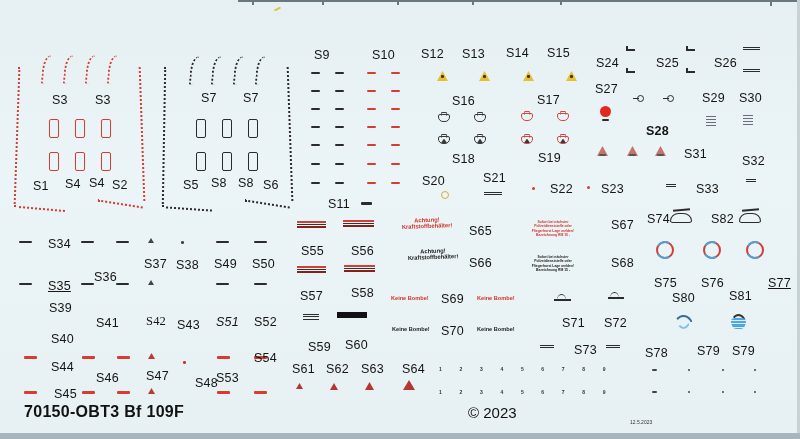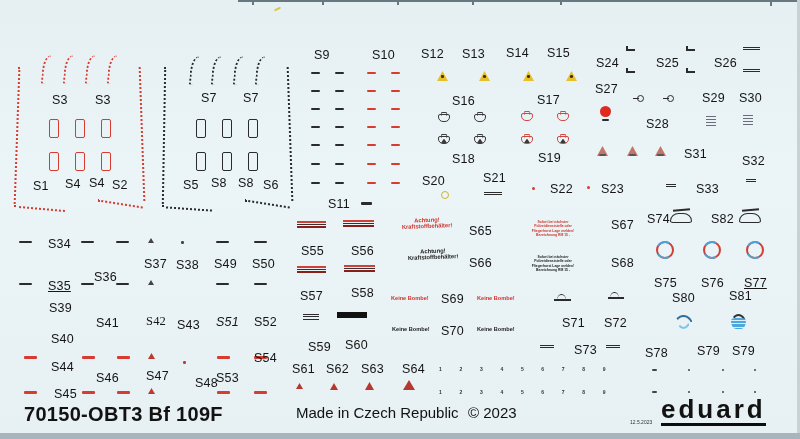--- a/index.html
+++ b/index.html
@@ -47,38 +47,36 @@
   .slabel{position:absolute;font-size:12.5px;color:#151515;letter-spacing:.2px;white-space:nowrap;}
   .t{position:absolute;white-space:pre-line;}
   .red{color:#d0342c;}
   .blk{color:#222;}
   .t-achtung{font-size:5.8px;line-height:6.4px;font-weight:bold;text-align:center;width:62px;}
   .t-sofort{font-size:3.4px;line-height:4.4px;font-weight:bold;text-align:center;width:58px;}
   .t-keine{font-size:5.6px;font-weight:bold;white-space:nowrap;}
   .t-nums{font-size:5px;font-weight:bold;color:#333;word-spacing:16.3px;white-space:nowrap;}
   
   .fText{position:absolute;color:#121212;white-space:nowrap;}
-  .f-code{left:24px;top:403px;font-size:20px;font-weight:bold;letter-spacing:.3px;}
+  .f-code{left:24px;top:403px;font-size:16px;font-weight:bold;letter-spacing:.3px;}
   .f-made{left:296px;top:404px;font-size:15px;}
   .f-copy{left:468px;top:404px;font-size:15px;}
   .f-date{left:630px;top:419px;font-size:5px;color:#333;}
   .f-brand{left:661px;top:396px;font-size:26px;font-weight:bold;letter-spacing:3px;line-height:1.05;
            border-bottom:3px solid #0d0d0d;padding-bottom:0px;}
 </style>
 </head>
 <body>
 
 <div class="stage">
   <div class="sheet">
 
     <span class="fText f-code">70150-OBT3 Bf 109F</span>
-    <span class="fText f-made">Made in Czech Republic</span>
     <span class="fText f-copy">© 2023</span>
     <span class="fText f-date">12.5.2023</span>
-    <span class="fText f-brand">eduard</span>
   <div class="m m-dotv" style="color: rgb(214, 60, 50); left: 16px; top: 67px; width: 2px; height: 140px; transform: rotate(2deg);"></div>
       <div class="m m-doth" style="color: rgb(214, 60, 50); left: 19px; top: 208px; width: 46px; height: 2px; transform: rotate(5deg);"></div>
       <div class="m m-doth" style="color: rgb(214, 60, 50); left: 98px; top: 203px; width: 45px; height: 2px; transform: rotate(9deg);"></div>
       <div class="m m-dotv" style="color: rgb(214, 60, 50); left: 141px; top: 67px; width: 2px; height: 134px; transform: rotate(-2deg);"></div>
       <div class="m m-curve" style="color: rgb(214, 60, 50); left: 42px; top: 55px; width: 8px; height: 29px; transform: rotate(5deg);"></div>
       <div class="m m-curve" style="color: rgb(214, 60, 50); left: 64px; top: 55px; width: 8px; height: 29px; transform: rotate(5deg);"></div>
       <div class="m m-curve" style="color: rgb(214, 60, 50); left: 86px; top: 55px; width: 8px; height: 29px; transform: rotate(5deg);"></div>
       <div class="m m-curve" style="color: rgb(214, 60, 50); left: 108px; top: 55px; width: 8px; height: 29px; transform: rotate(5deg);"></div>
       <div class="m m-rect-o" style="color: rgb(214, 60, 50); left: 49px; top: 119px; width: 10px; height: 19px;"></div>
       <div class="m m-rect-o" style="color: rgb(214, 60, 50); left: 75px; top: 119px; width: 10px; height: 19px;"></div>
@@ -258,21 +256,21 @@
       <span class="slabel" style="left: 452px; top: 152px;">S18</span>
       <span class="slabel" style="left: 538px; top: 151px;">S19</span>
       <span class="slabel" style="left: 422px; top: 174px;">S20</span>
       <span class="slabel" style="left: 483px; top: 171px;">S21</span>
       <span class="slabel" style="left: 550px; top: 182px;">S22</span>
       <span class="slabel" style="left: 601px; top: 182px;">S23</span>
       <span class="slabel" style="left: 596px; top: 56px;">S24</span>
       <span class="slabel" style="left: 656px; top: 56px;">S25</span>
       <span class="slabel" style="left: 714px; top: 56px;">S26</span>
       <span class="slabel" style="left: 595px; top: 82px;">S27</span>
-      <span class="slabel" style="left: 646px; top: 117px;">S28</span>
+      <span class="slabel" style="left: 646px; top: 124px; font-weight: bold;">S28</span>
       <span class="slabel" style="left: 702px; top: 91px;">S29</span>
       <span class="slabel" style="left: 739px; top: 91px;">S30</span>
       <span class="slabel" style="left: 684px; top: 147px;">S31</span>
       <span class="slabel" style="left: 742px; top: 154px;">S32</span>
       <span class="slabel" style="left: 696px; top: 182px;">S33</span>
       <span class="slabel" style="left: 48px; top: 237px;">S34</span>
       <span class="slabel" style="left: 48px; top: 279px; text-decoration: underline;">S35</span>
       <span class="slabel" style="left: 94px; top: 257px; margin-top: 13px;">S36</span>
       <span class="slabel" style="left: 144px; top: 257px;">S37</span>
       <span class="slabel" style="left: 176px; top: 258px;">S38</span>
@@ -308,21 +306,21 @@
       <span class="slabel" style="left: 611px; top: 256px;">S68</span>
       <span class="slabel" style="left: 441px; top: 292px;">S69</span>
       <span class="slabel" style="left: 441px; top: 324px;">S70</span>
       <span class="slabel" style="left: 562px; top: 316px;">S71</span>
       <span class="slabel" style="left: 604px; top: 316px;">S72</span>
       <span class="slabel" style="left: 574px; top: 343px;">S73</span>
       <span class="slabel" style="left: 647px; top: 212px;">S74</span>
       <span class="slabel" style="left: 711px; top: 212px;">S82</span>
       <span class="slabel" style="left: 654px; top: 276px;">S75</span>
       <span class="slabel" style="left: 701px; top: 276px;">S76</span>
-      <span class="slabel" style="left: 744px; top: 276px; text-decoration: underline;">S77</span>
+      <span class="slabel" style="left: 768px; top: 276px; text-decoration: underline;">S77</span>
       <span class="slabel" style="left: 672px; top: 291px;">S80</span>
       <span class="slabel" style="left: 729px; top: 289px;">S81</span>
       <span class="slabel" style="left: 645px; top: 346px;">S78</span>
       <span class="slabel" style="left: 697px; top: 344px;">S79</span>
       <span class="slabel" style="left: 732px; top: 344px;">S79</span>
       <div class="t t-achtung red" style="left: 396px; top: 217px; transform: rotate(-2deg);">Achtung!
 Kraftstoffbehälter!</div>
       <div class="t t-achtung blk" style="left: 402px; top: 248px; transform: rotate(-2deg);">Achtung!
 Kraftstoffbehälter!</div>
       <div class="t t-sofort red" style="left: 524px; top: 220px;">Sofort bei nächster Polizeidienststelle oder

